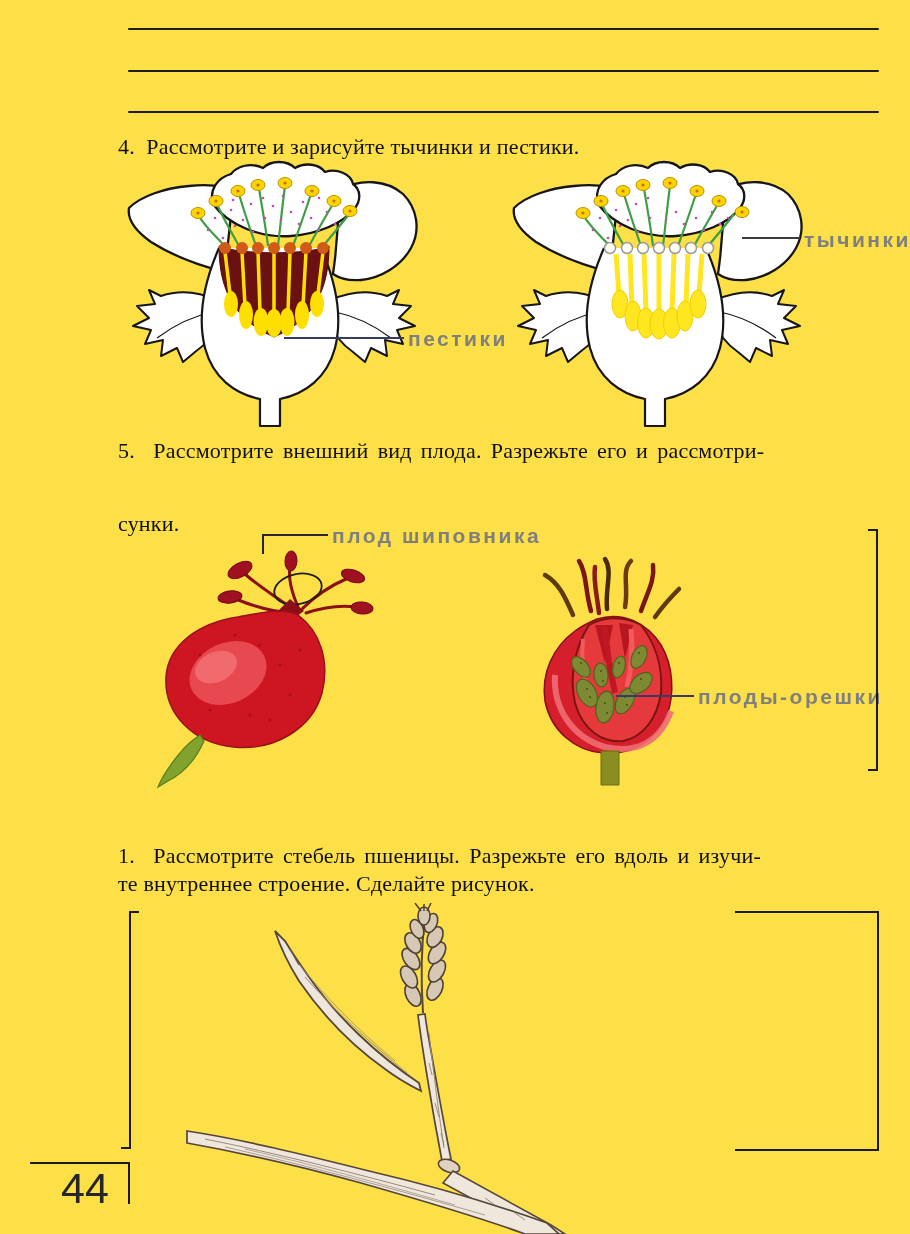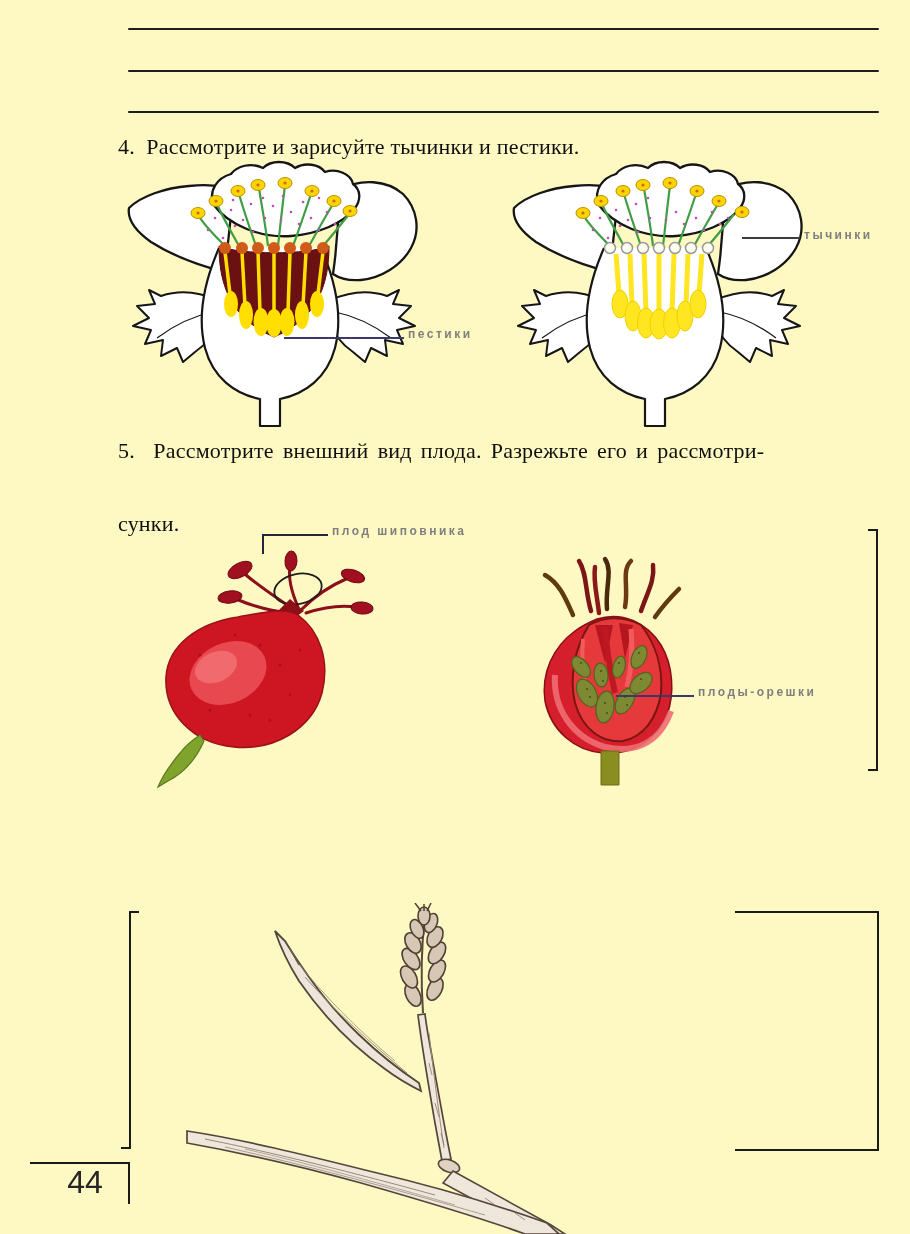--- a/index.html
+++ b/index.html
@@ -1,42 +1,42 @@
 <!DOCTYPE html>
 <html><head>
 <meta charset="utf-8">
 <style>
   html,body { margin:0; padding:0; background:#ffffff; }
   .page {
-    position:relative; width:910px; height:1234px; background:#fef9c3;
+    position:relative; width:910px; height:1234px; background:#fde047;
     font-family:"Liberation Serif", serif; overflow:hidden;
   }
   .answer-line { position:absolute; left:128px; width:751px; height:2px; background:#1e1e1e; border-radius:1px; }
   .task-text {
     position:absolute; left:118px; color:#0f0f0f; font-size:22px;
     white-space:pre; letter-spacing:0.2px;
   }
   .justified { word-spacing:3.5px; }
   .bold { font-weight:bold; }
   .fig-label {
     position:absolute; font-family:"Liberation Sans", sans-serif; font-weight:bold;
-    font-size:12px; letter-spacing:2.5px; color:#7f7f7f; white-space:pre;
+    font-size:21px; letter-spacing:2.5px; color:#7f7f7f; white-space:pre;
   }
   .leader { position:absolute; background:#3a3a66; z-index:5; }
   .leader-dark { background:#3c3c3c; }
   .leader-black { background:#26263a; }
   .fig { position:absolute; }
   .bracket-right {
     position:absolute; border-top:2px solid #1a1a1a; border-right:2px solid #1a1a1a;
     border-bottom:2px solid #1a1a1a;
   }
   .rule { position:absolute; background:#1a1a1a; }
   .page-number {
     position:absolute; left:52px; top:1164px; width:66px; text-align:center;
-    font-family:"Liberation Sans", sans-serif; font-size:32px; color:#262626;
+    font-family:"Liberation Sans", sans-serif; font-size:43px; color:#262626;
   }
 </style>
 </head>
 <body>
 
 <div class="page">
 
   <div class="answer-line" style="top:28px"></div>
   <div class="answer-line" style="top:70px"></div>
   <div class="answer-line" style="top:111px"></div>
@@ -328,20 +328,22 @@
     </g>
     <path d="M66,196 L66,230 L84,230 L84,196 Z" fill="#8a8d1f" stroke="#6a6d15" stroke-width="1"></path>
   </svg>
 
   <div class="leader" style="left:616px;top:695px;width:78px;height:2px"></div>
   <div class="fig-label" style="left:698px;top:685px">плоды-орешки</div>
 
   <div class="bracket-right" style="left:868px;top:529px;width:8px;height:238px"></div>
 
 
+  <div class="task-text justified" style="top:843px">1.  Рассмотрите стебель пшеницы. Разрежьте его вдоль и изучи-</div>
+  <div class="task-text" style="top:871px">те внутреннее строение. Сделайте рисунок.</div>
 
   <div class="rule" style="left:130px;top:911px;width:9px;height:2px"></div>
   <div class="rule" style="left:129px;top:911px;width:2px;height:238px"></div>
   <div class="rule" style="left:121px;top:1147px;width:9px;height:2px"></div>
   <div class="bracket-right" style="left:735px;top:911px;width:142px;height:236px"></div>
 
   <svg class="fig" style="left:185px;top:903px" width="470" height="331" viewBox="0 0 470 331">
     <g>
       <path d="M238,110 C236,80 236,45 240,14" fill="none" stroke="#5a4a3a" stroke-width="2"></path>
       <g fill="#d6c8b4" stroke="#4f4034" stroke-width="1.6">

